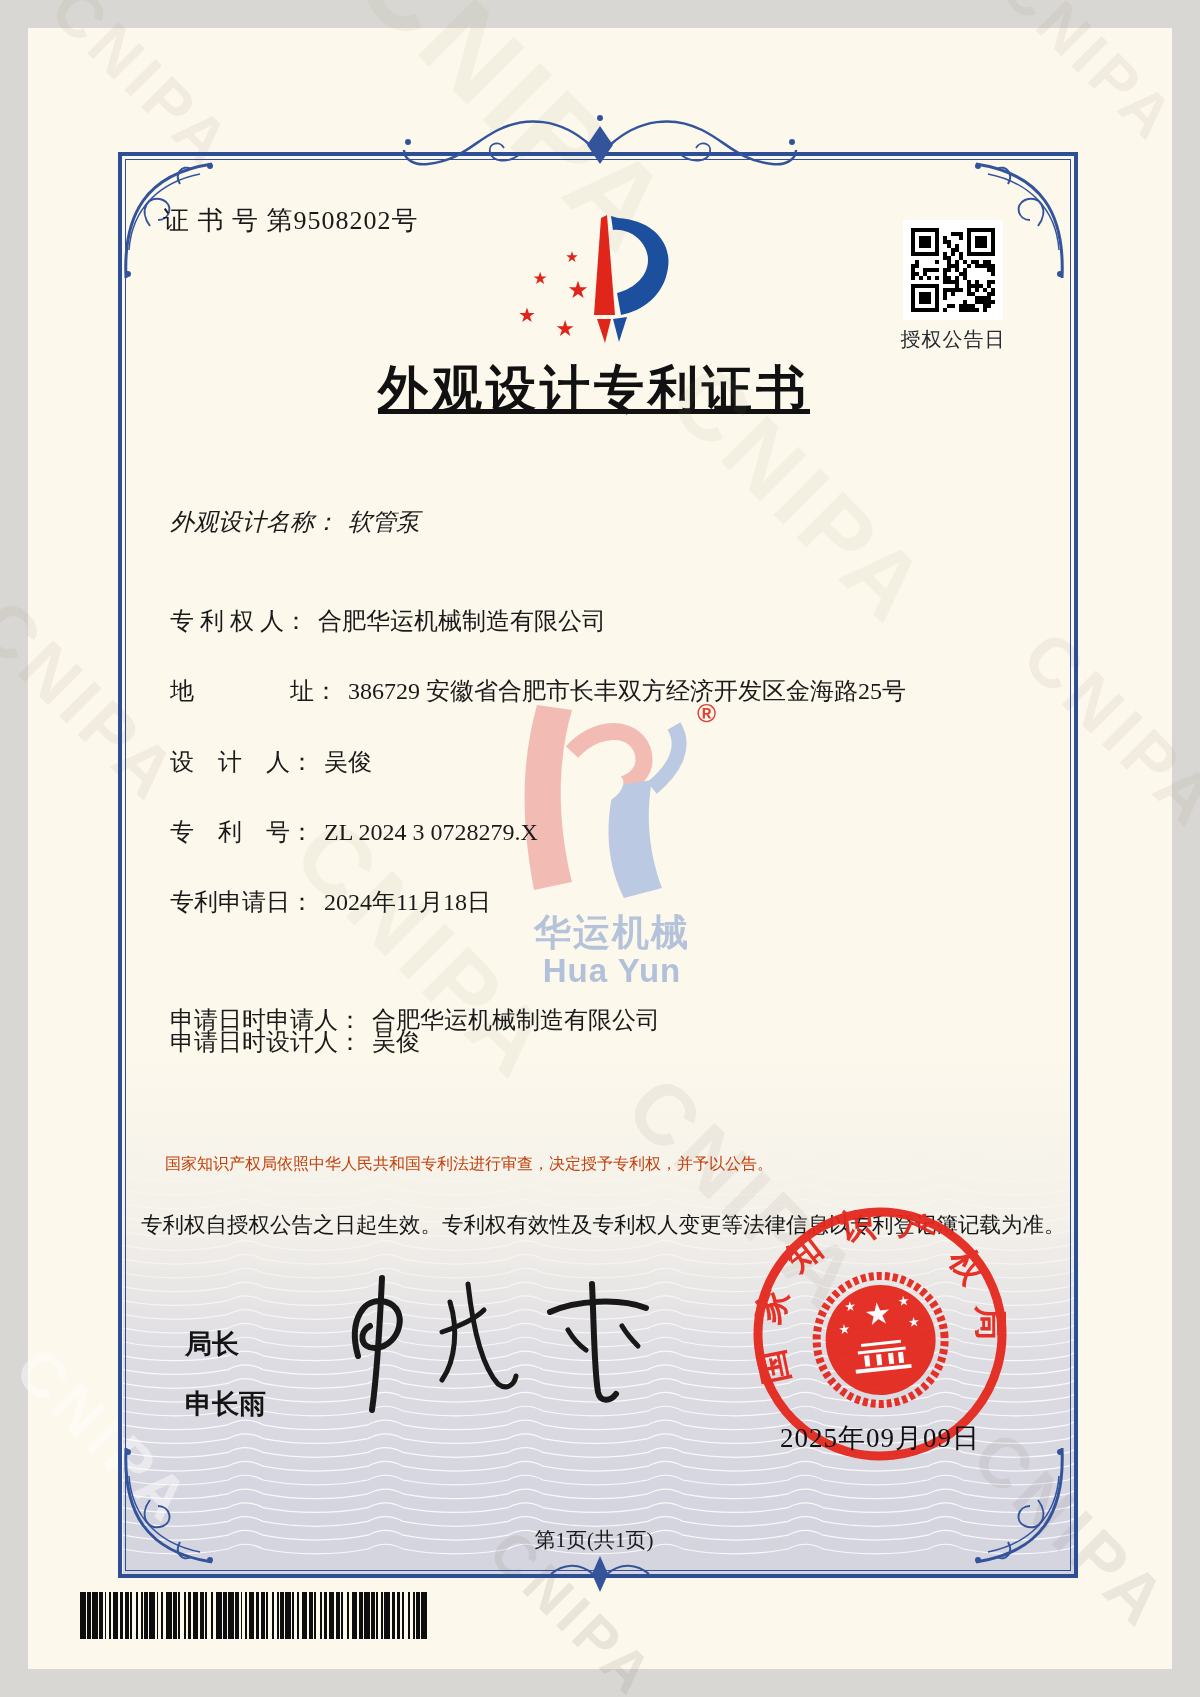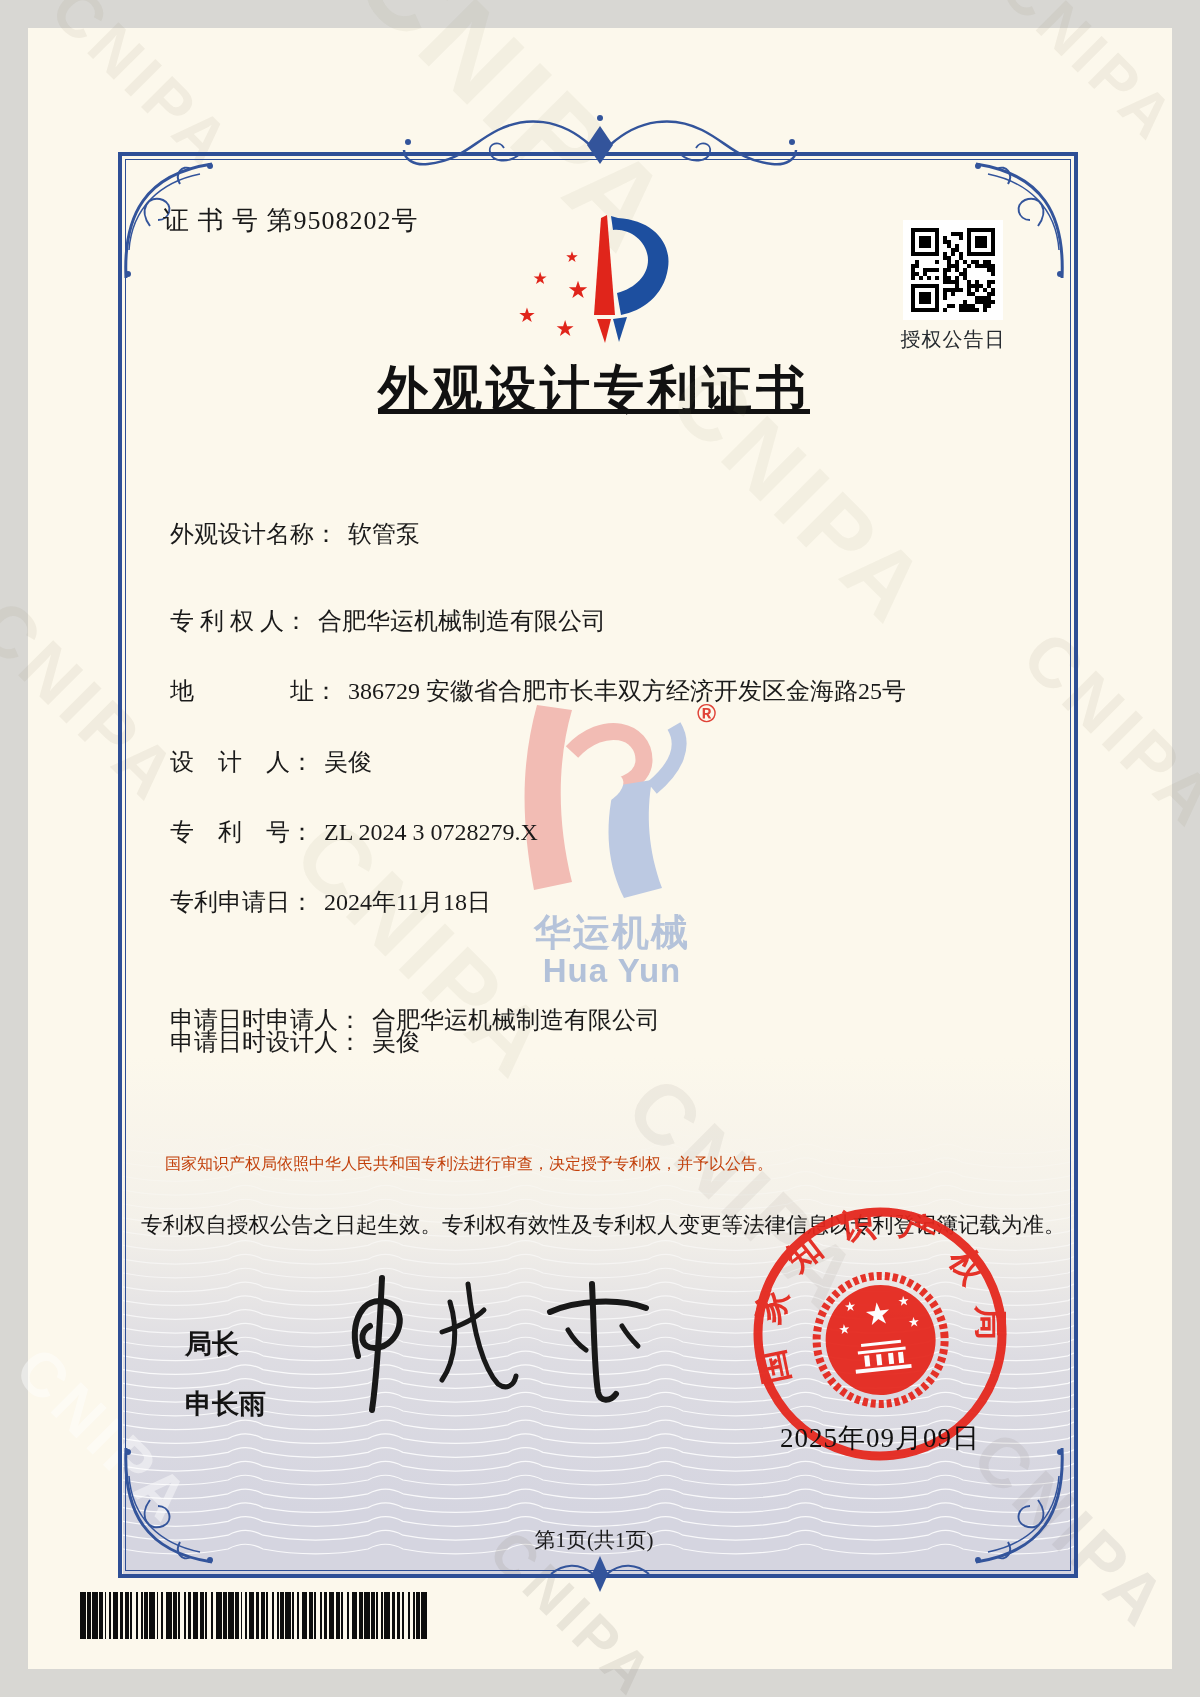--- a/index.html
+++ b/index.html
@@ -345,21 +345,21 @@
       <rect x="56" y="80" width="4" height="4" fill="#000"></rect>
       <rect x="60" y="80" width="4" height="4" fill="#000"></rect>
       <rect x="64" y="80" width="4" height="4" fill="#000"></rect>
       <rect x="72" y="80" width="4" height="4" fill="#000"></rect>
     </svg>
 </div>
 <div id="qrCaption" class="abs">授权公告日</div>
 
 <div id="title" class="abs">外观设计专利证书</div>
 
-<div class="row" style="top:518px;">
+<div class="row" style="top:506px;font-style:italic;">
   <span class="lab">外观设计名称：</span><span class="val">软管泵</span>
 </div>
 <div class="row" style="top:605px;">
   <span class="lab">专 利 权 人：</span><span class="val">合肥华运机械制造有限公司</span>
 </div>
 <div class="row" style="top:675px;">
   <span class="lab">地　　　　址：</span><span class="val">386729 安徽省合肥市长丰双方经济开发区金海路25号</span>
 </div>
 <div class="row" style="top:746px;">
   <span class="lab">设　计　人：</span><span class="val">吴俊</span>

